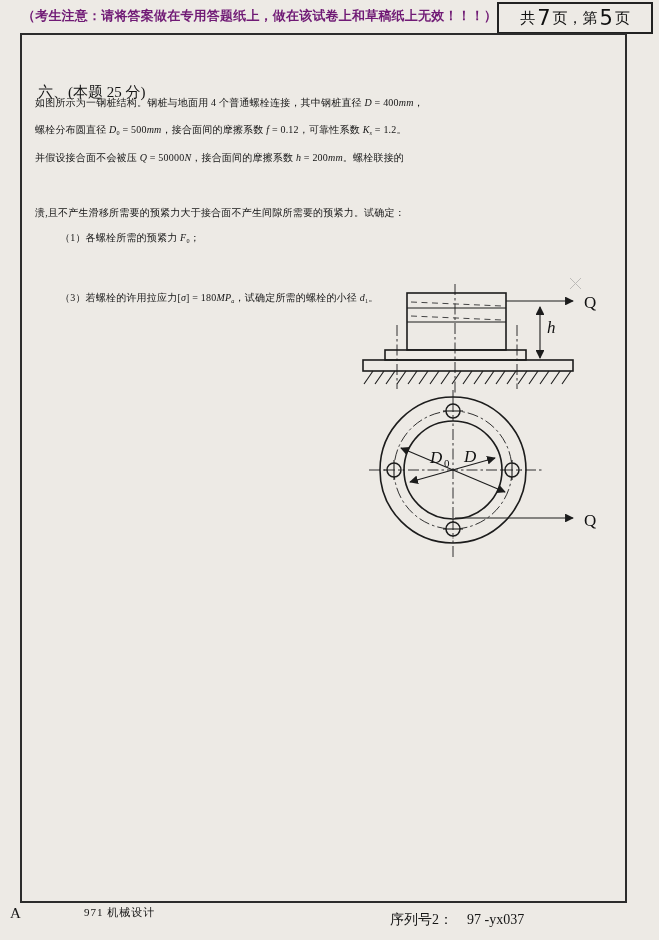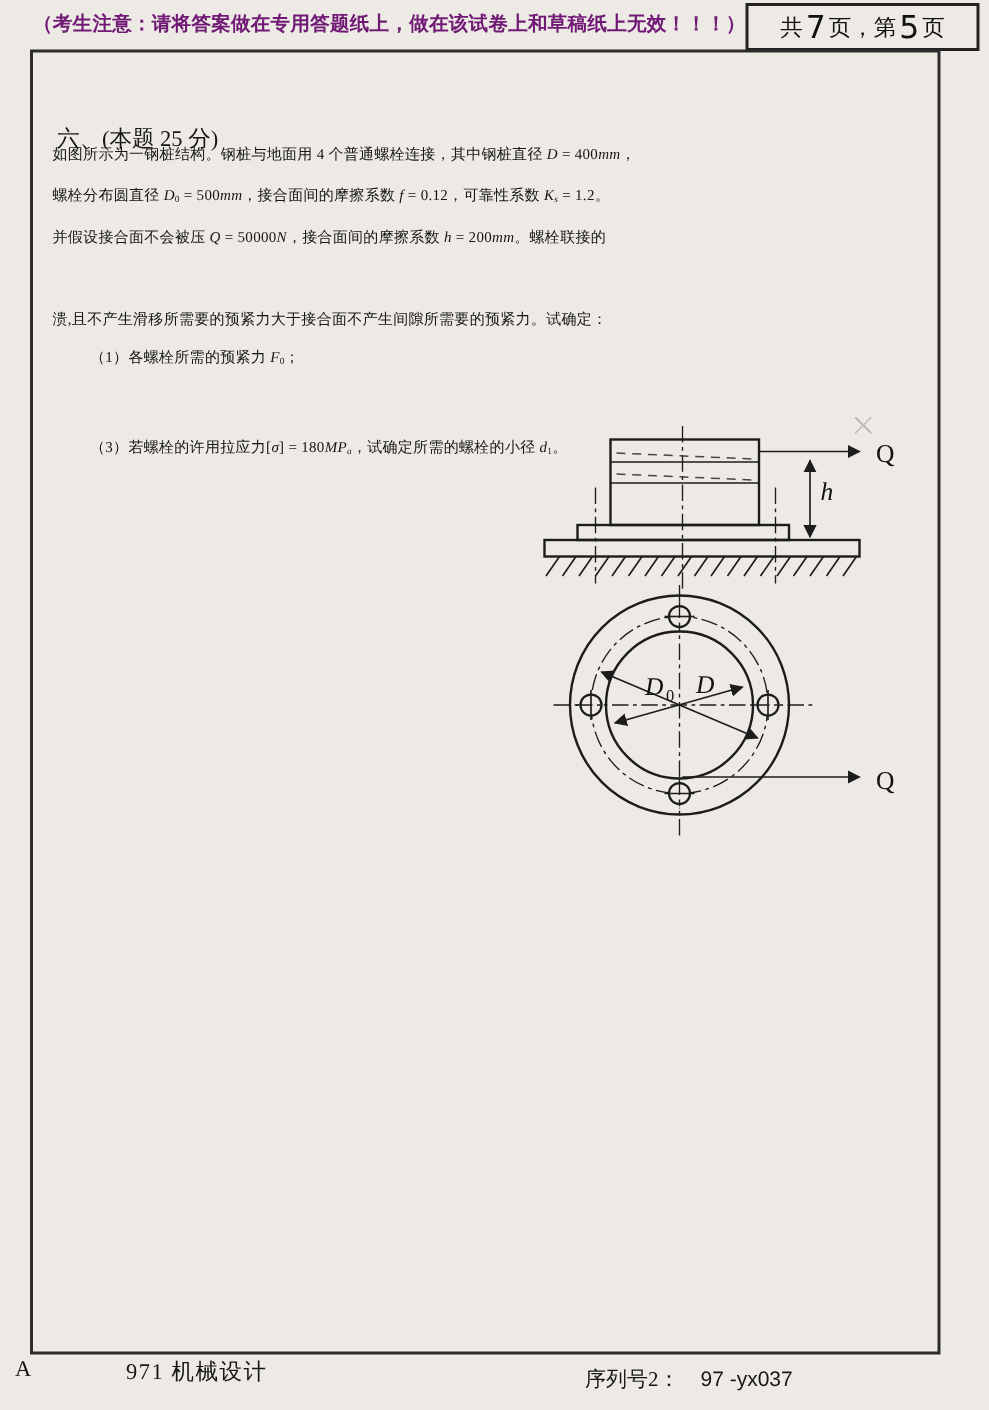--- a/index.html
+++ b/index.html
@@ -43,23 +43,23 @@
   .figsub{font-size:11px;}
   
   .artifact{
     position:absolute;left:570px;top:278px;width:11px;height:11px;opacity:0.4;
     background:
       linear-gradient(45deg,transparent 46%,#777 46%,#777 54%,transparent 54%),
       linear-gradient(-45deg,transparent 46%,#777 46%,#777 54%,transparent 54%);
   }
   
   .footer-variant{position:absolute;left:10px;top:905px;font-size:15px;}
-  .footer-course{position:absolute;left:84px;top:905px;font-size:15px;letter-spacing:1px;white-space:nowrap;}
+  .footer-course{position:absolute;left:84px;top:905px;font-size:11px;letter-spacing:1px;white-space:nowrap;}
   .footer-serial{position:absolute;left:390px;top:911px;font-size:14px;white-space:nowrap;}
-  .footer-serial .val{margin-left:14px;font-family:Liberation Sans, sans-serif;margin-top:28px;}
+  .footer-serial .val{margin-left:14px;font-family:Liberation Serif, serif;margin-top:28px;}
 </style>
 </head>
 <body>
 
 <div class="header-notice">（考生注意：请将答案做在专用答题纸上，做在该试卷上和草稿纸上无效！！！）</div>
 
 <div class="page-box">
   <span>共</span>
   <span class="digit">7</span>
   <span>页，第</span>

